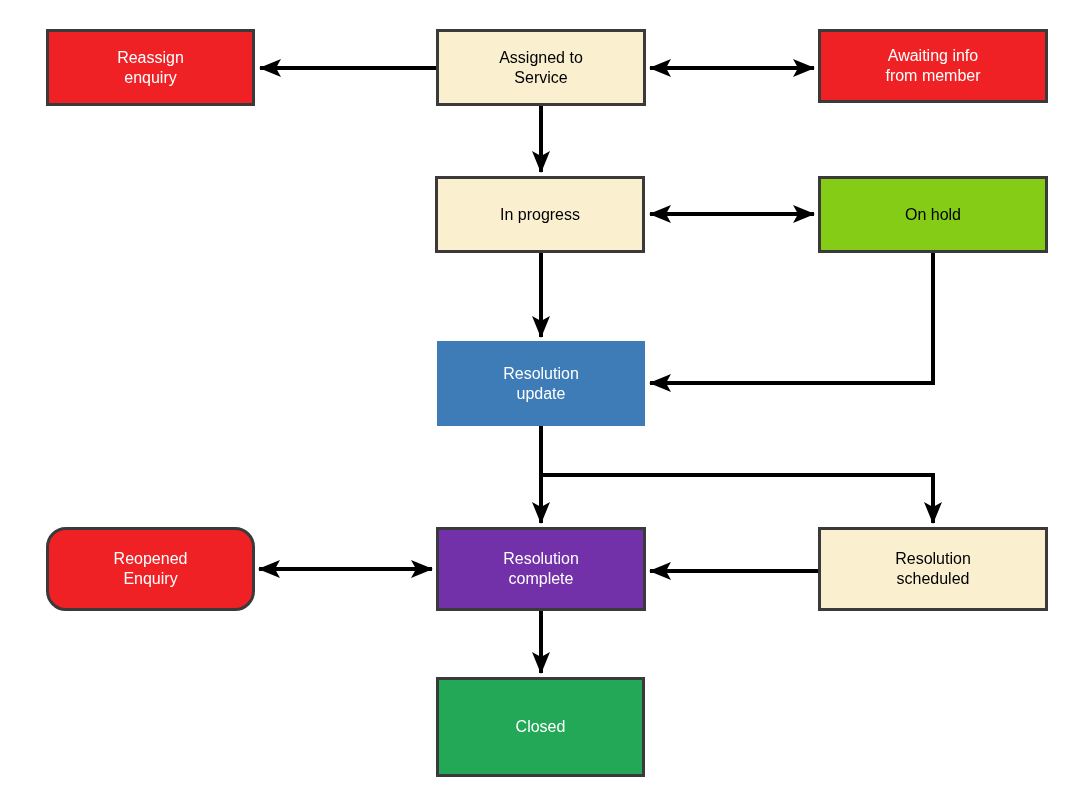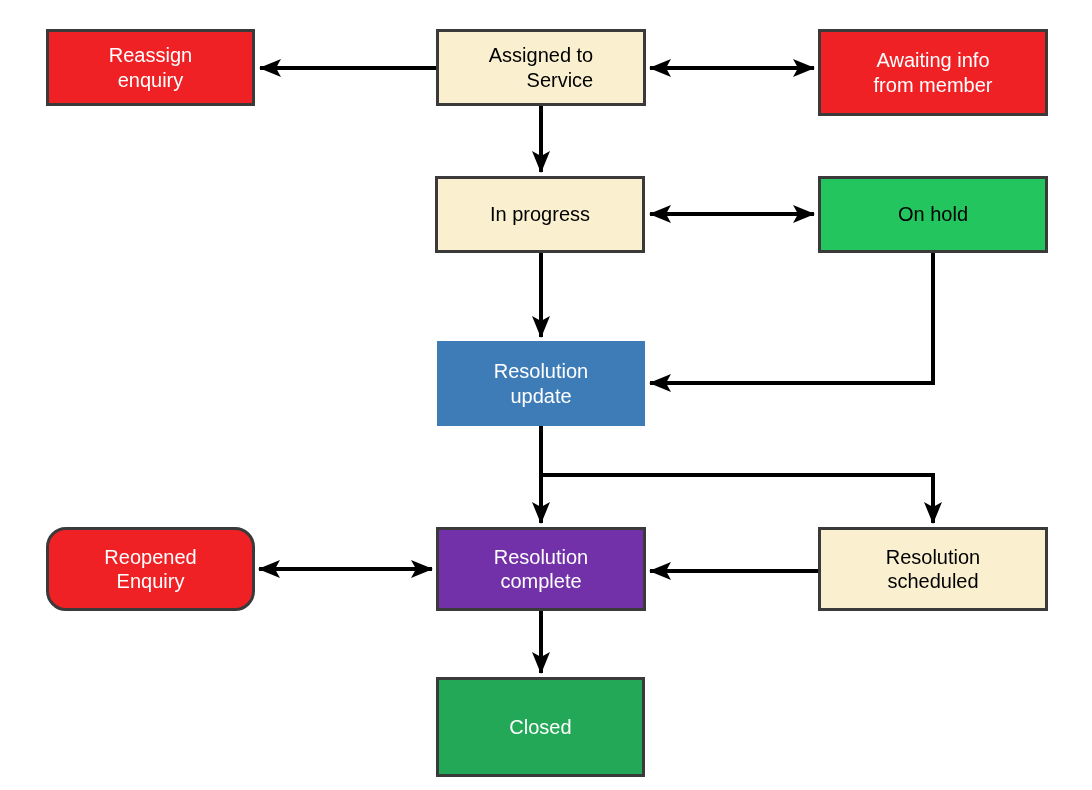--- a/index.html
+++ b/index.html
@@ -18,34 +18,34 @@
   }
   .node {
     position: absolute;
     box-sizing: border-box;
     border: 3px solid #3a3a3a;
     display: flex;
     align-items: center;
     justify-content: center;
     text-align: center;
     white-space: pre-line;
-    font-size: 20px;
+    font-size: 16px;
     line-height: 1.22;
   }
   .node.no-border { border: none; }
   .fill-red    { background: #ef2125; color: #ffffff; }
   .fill-cream  { background: #faf0d0; color: #000000; }
-  .fill-pink   { background: #22c55e; color: #000000; }
+  .fill-pink   { background: #84cc16; color: #000000; }
   .fill-blue   { background: #3e7cb8; color: #ffffff; }
   .fill-purple { background: #7231a8; color: #ffffff; }
   .fill-green  { background: #22a857; color: #ffffff; }
 
   .n-reassign  { left: 46px;  top: 29px;  width: 209px; height: 77px; }
-  .n-assigned  { left: 436px; top: 29px;  width: 210px; height: 77px; text-align: right; }
-  .n-awaiting  { left: 818px; top: 29px;  width: 230px; height: 87px; }
+  .n-assigned  { left: 436px; top: 29px;  width: 210px; height: 77px; }
+  .n-awaiting  { left: 818px; top: 29px;  width: 230px; height: 74px; }
   .n-progress  { left: 435px; top: 176px; width: 210px; height: 77px; }
   .n-onhold    { left: 818px; top: 176px; width: 230px; height: 77px; }
   .n-update    { left: 437px; top: 341px; width: 208px; height: 85px; }
   .n-reopened  { left: 46px;  top: 527px; width: 209px; height: 84px; border-radius: 20px; }
   .n-complete  { left: 436px; top: 527px; width: 210px; height: 84px; }
   .n-scheduled { left: 818px; top: 527px; width: 230px; height: 84px; }
   .n-closed    { left: 436px; top: 677px; width: 209px; height: 100px; }
 </style>
 </head>
 <body>

